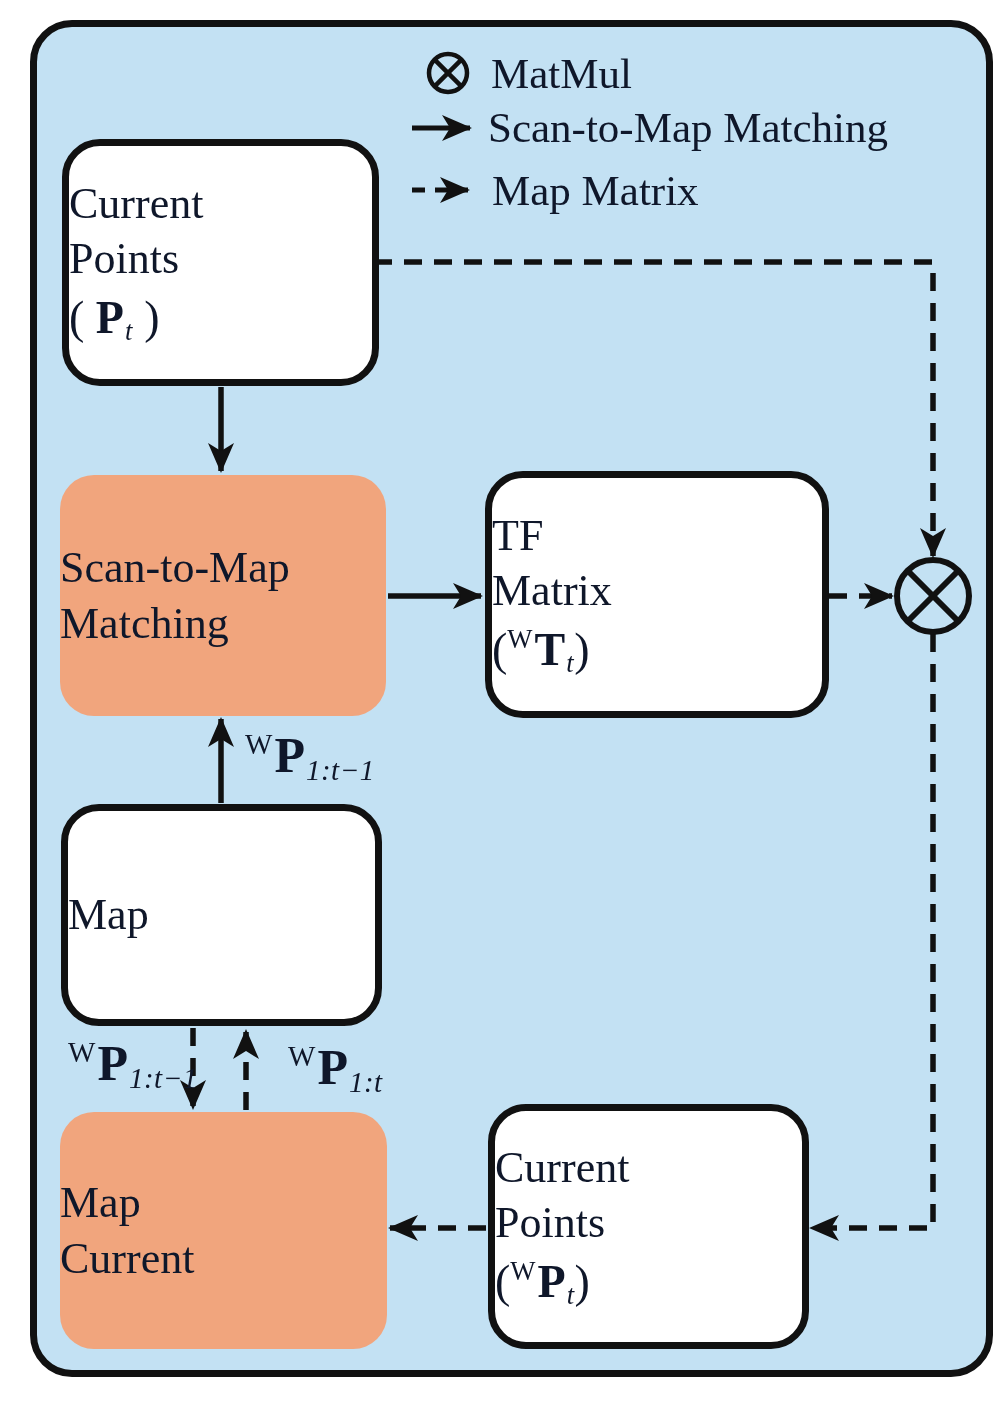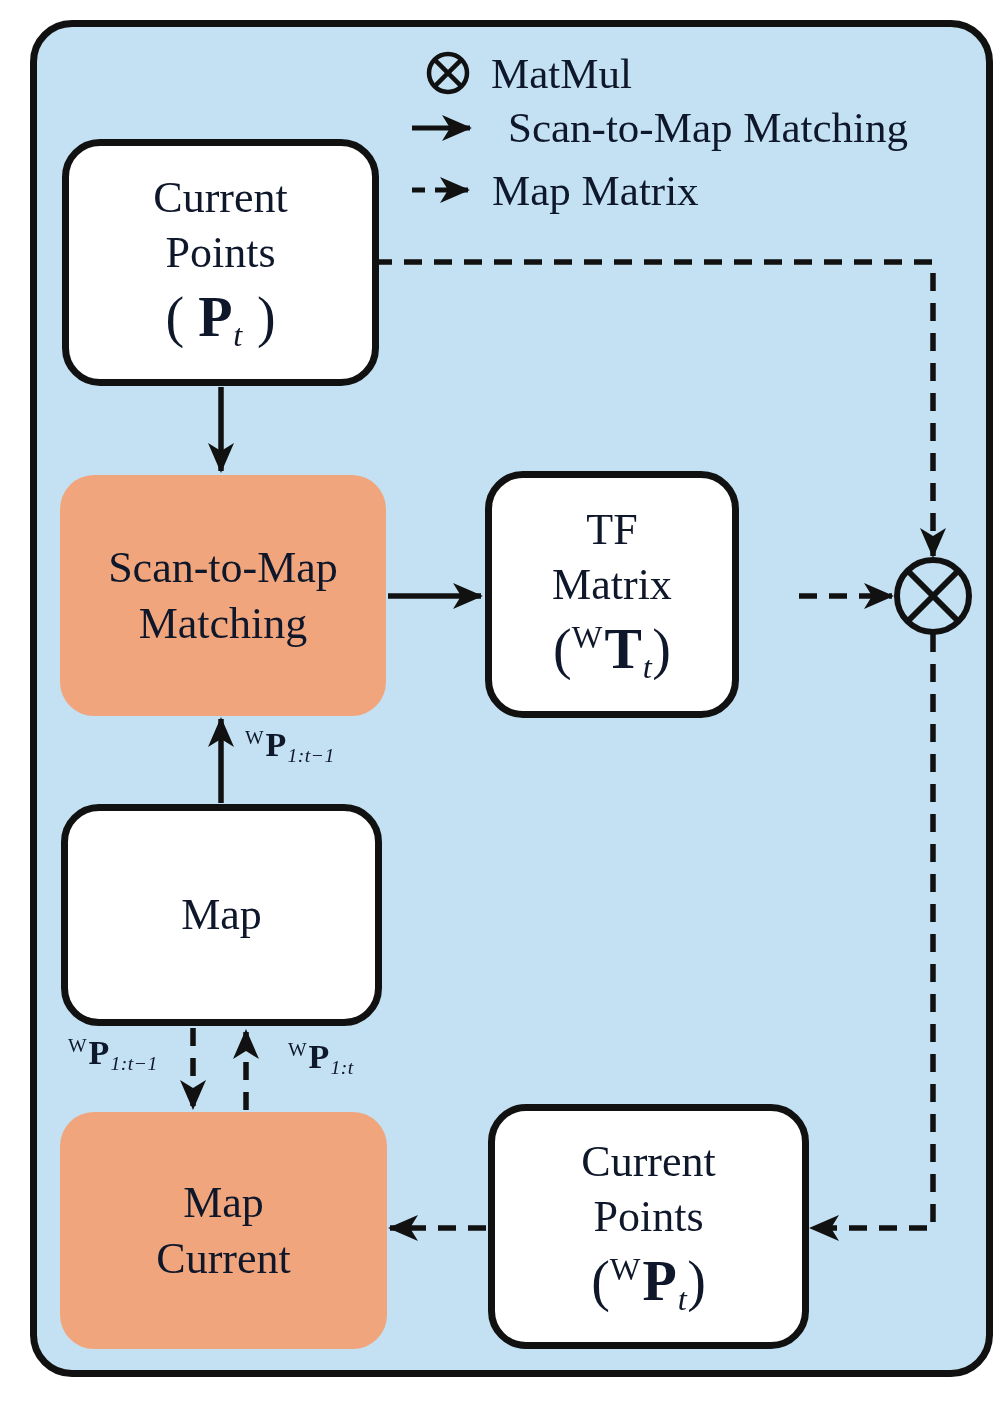--- a/index.html
+++ b/index.html
@@ -18,31 +18,31 @@
   }
   .panel{
     position:absolute;left:22px;top:20px;width:963px;height:1357px;
     box-sizing:border-box;background:var(--panel-fill);
     border:7px solid var(--panel-border);border-radius:42px;
   }
   svg.overlay{position:absolute;left:0;top:0;width:1007px;height:1401px;}
   .stroke{stroke:var(--line-color);fill:none;}
   .node{
     position:absolute;box-sizing:border-box;display:flex;flex-direction:column;
-    align-items:center;justify-content:center;text-align:center;line-height:1.26;
+    align-items:flex-start;justify-content:center;text-align:center;line-height:1.26;
   }
   .node.white{background:var(--node-fill);border:7px solid var(--node-border);border-radius:38px;}
   .node.accent{background:var(--accent-node-fill);border-radius:34px;}
   .nline{font-size:44px;white-space:nowrap;}
-  .formula{font-size:56px;white-space:nowrap;margin-top:2px;}
+  .formula{font-size:46px;white-space:nowrap;margin-top:2px;}
   .paren{white-space:pre;}
   .sup{font-size:0.58em;vertical-align:0.62em;margin-right:2px;}
   .base{font-weight:700;}
   .sub{font-size:0.58em;font-style:italic;vertical-align:-0.28em;margin-left:1px;letter-spacing:0.5px;}
-  .edge-label{position:absolute;font-size:34px;white-space:nowrap;}
+  .edge-label{position:absolute;font-size:50px;white-space:nowrap;}
   .legend-label{position:absolute;font-size:43px;white-space:nowrap;line-height:1.1;}
 </style>
 </head>
 <body>
 
 <div class="stage">
 
   <div class="panel"></div>
 
   <svg class="overlay" viewBox="0 0 1007 1401" xmlns="http://www.w3.org/2000/svg">
@@ -72,35 +72,35 @@
     <line class="stroke" stroke-width="5.5" stroke-dasharray="18 12" x1="238" y1="1110" x2="238" y2="1031" marker-end="url(#arrowhead)"></line>
 
     <g class="stroke" stroke-width="6" fill="var(--panel-fill)">
       <circle cx="925" cy="596" r="36" fill="var(--panel-fill)"></circle>
       <line x1="899.5" y1="570.5" x2="950.5" y2="621.5"></line>
       <line x1="950.5" y1="570.5" x2="899.5" y2="621.5"></line>
     </g>
   </svg>
 
   <div class="legend-label" style="left:483px;top:50px;">MatMul</div>
-  <div class="legend-label" style="left:500px;top:104px;">Scan-to-Map Matching</div>
+  <div class="legend-label" style="left:480px;top:104px;">Scan-to-Map Matching</div>
   <div class="legend-label" style="left:484px;top:167px;">Map Matrix</div>
 
   <div class="node white" style="left:54px;top:139px;width:317px;height:247px;">
     <div class="nline">Current</div>
     <div class="nline">Points</div>
     <div class="formula"><span class="paren">( </span><span class="base">P</span><span class="sub">t</span><span class="paren"> )</span></div>
   </div>
 
   <div class="node accent" style="left:52px;top:475px;width:326px;height:241px;">
     <div class="nline">Scan-to-Map</div>
     <div class="nline">Matching</div>
   </div>
 
-  <div class="node white" style="left:477px;top:471px;width:254px;height:247px;">
+  <div class="node white" style="left:477px;top:471px;width:344px;height:247px;">
     <div class="nline">TF</div>
     <div class="nline">Matrix</div>
     <div class="formula"><span class="paren">(</span><span class="sup">W</span><span class="base">T</span><span class="sub">t</span><span class="paren">)</span></div>
   </div>
 
   <div class="node white" style="left:53px;top:804px;width:321px;height:222px;">
     <div class="nline">Map</div>
   </div>
 
   <div class="node accent" style="left:52px;top:1112px;width:327px;height:237px;">

